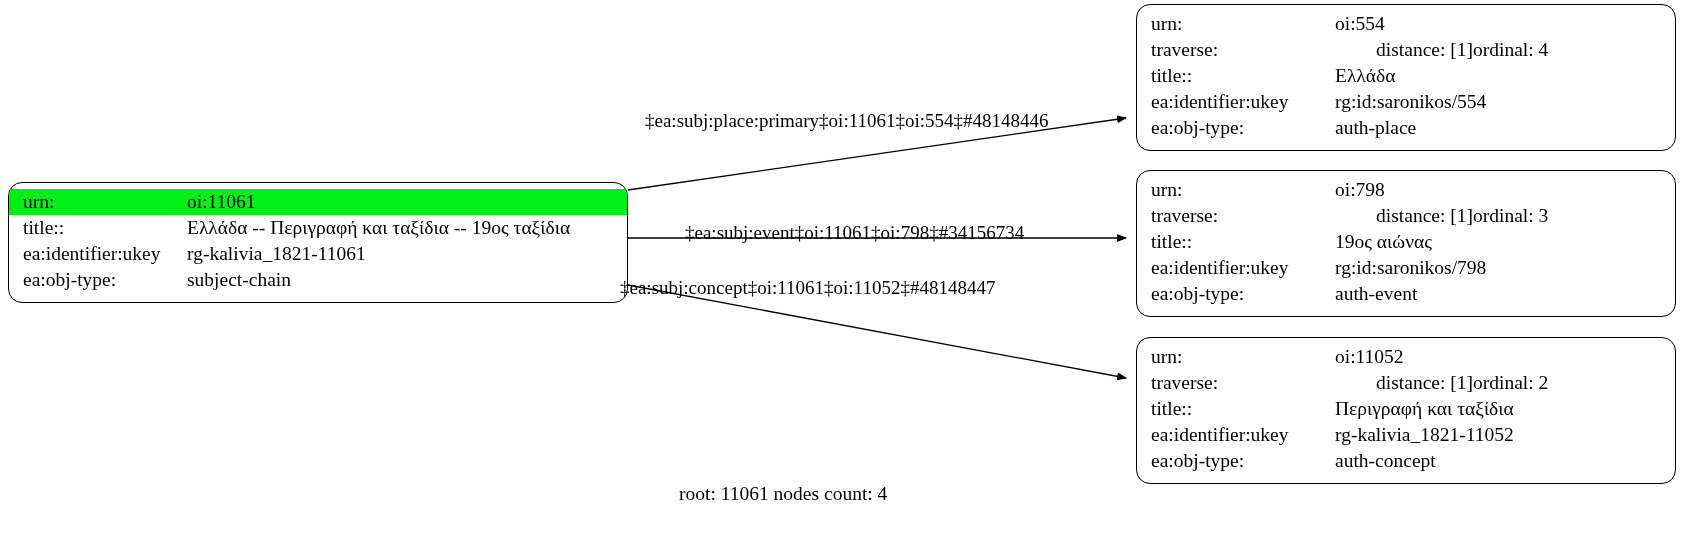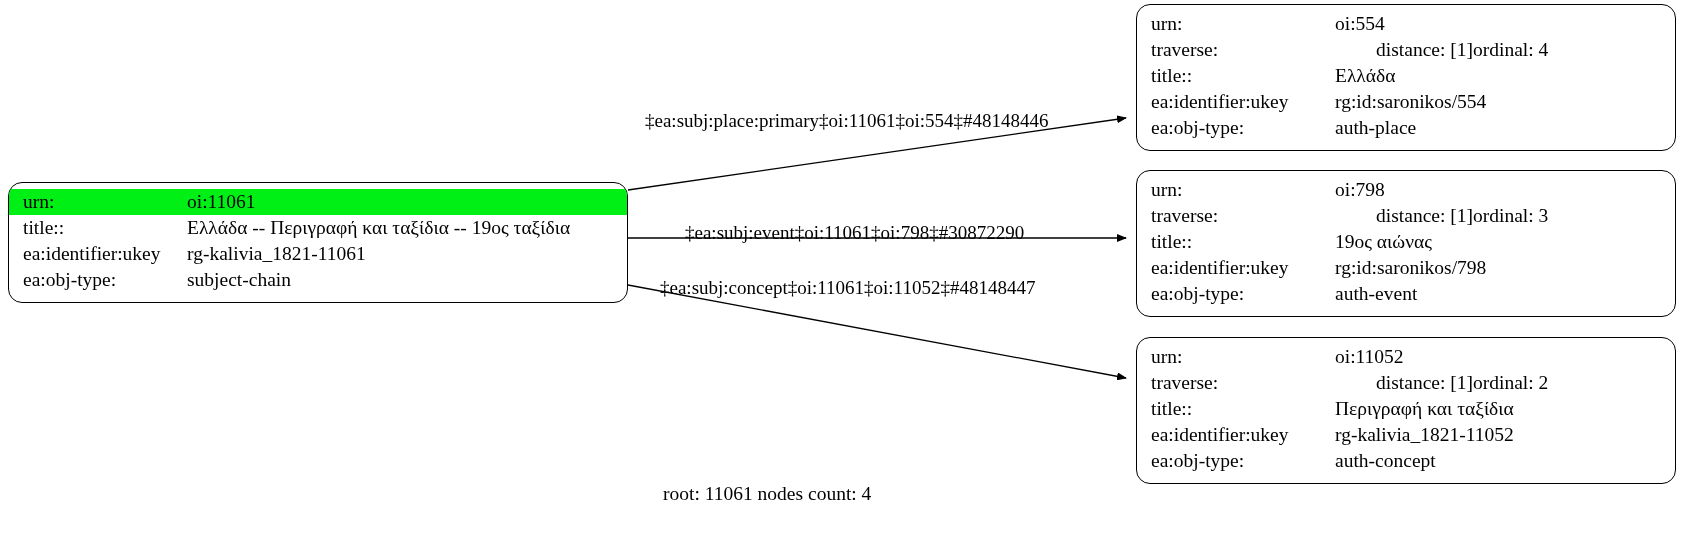--- a/index.html
+++ b/index.html
@@ -66,20 +66,21 @@
     font-size: 19px;
     line-height: 22px;
     white-space: nowrap;
     color: #000000;
   }
   .footer-label {
     position: absolute;
     font-size: 19.5px;
     white-space: nowrap;
     color: #000000;
+    margin-left: 16px;
   }
 </style>
 </head>
 <body>
 
 <div id="canvas">
 
   <svg class="edge-layer" viewBox="0 0 1683 553">
     <defs>
       <marker id="arrow" markerWidth="10" markerHeight="8" refX="9" refY="4" orient="auto" markerUnits="userSpaceOnUse">
@@ -189,18 +190,18 @@
         </tr>
         <tr>
           <td class="key">ea:obj-type:</td>
           <td class="val">auth-concept</td>
         </tr>
       </tbody>
     </table>
   </div>
 
   <div class="edge-label" style="left:645px; top:110px;">‡ea:subj:place:primary‡oi:11061‡oi:554‡#48148446</div>
-  <div class="edge-label" style="left:685px; top:222px;">‡ea:subj:event‡oi:11061‡oi:798‡#30872290</div>
-  <div class="edge-label" style="left:660px; top:277px;">‡ea:subj:concept‡oi:11061‡oi:11052‡#48148447</div>
+  <div class="edge-label" style="left:685px; top:222px;">‡ea:subj:event‡oi:11061‡oi:798‡#34156734</div>
+  <div class="edge-label" style="left:620px; top:277px;">‡ea:subj:concept‡oi:11061‡oi:11052‡#48148447</div>
 
   <div class="footer-label" style="left:663px; top:483px;">root: 11061 nodes count: 4</div>
 
 </div>
 
 </body></html>

